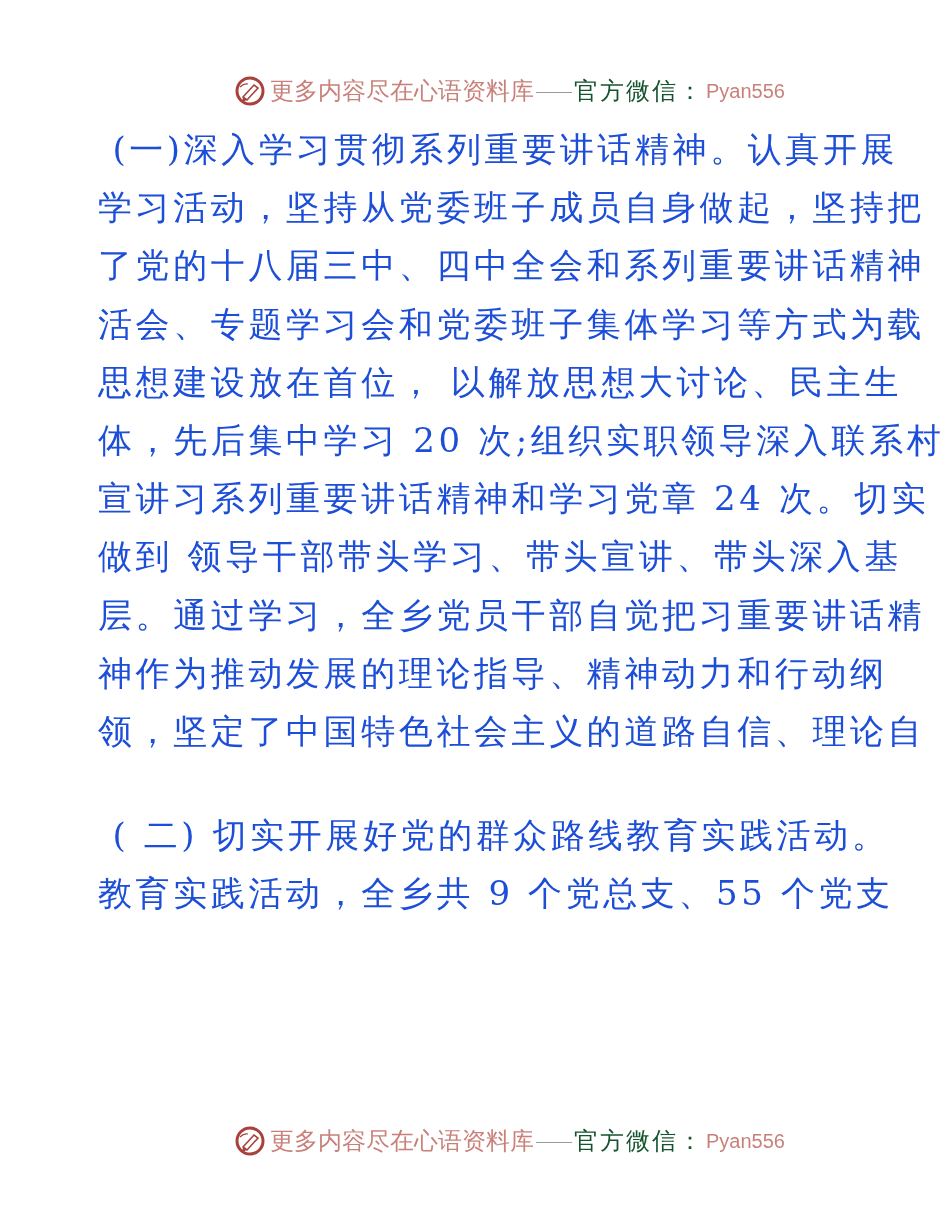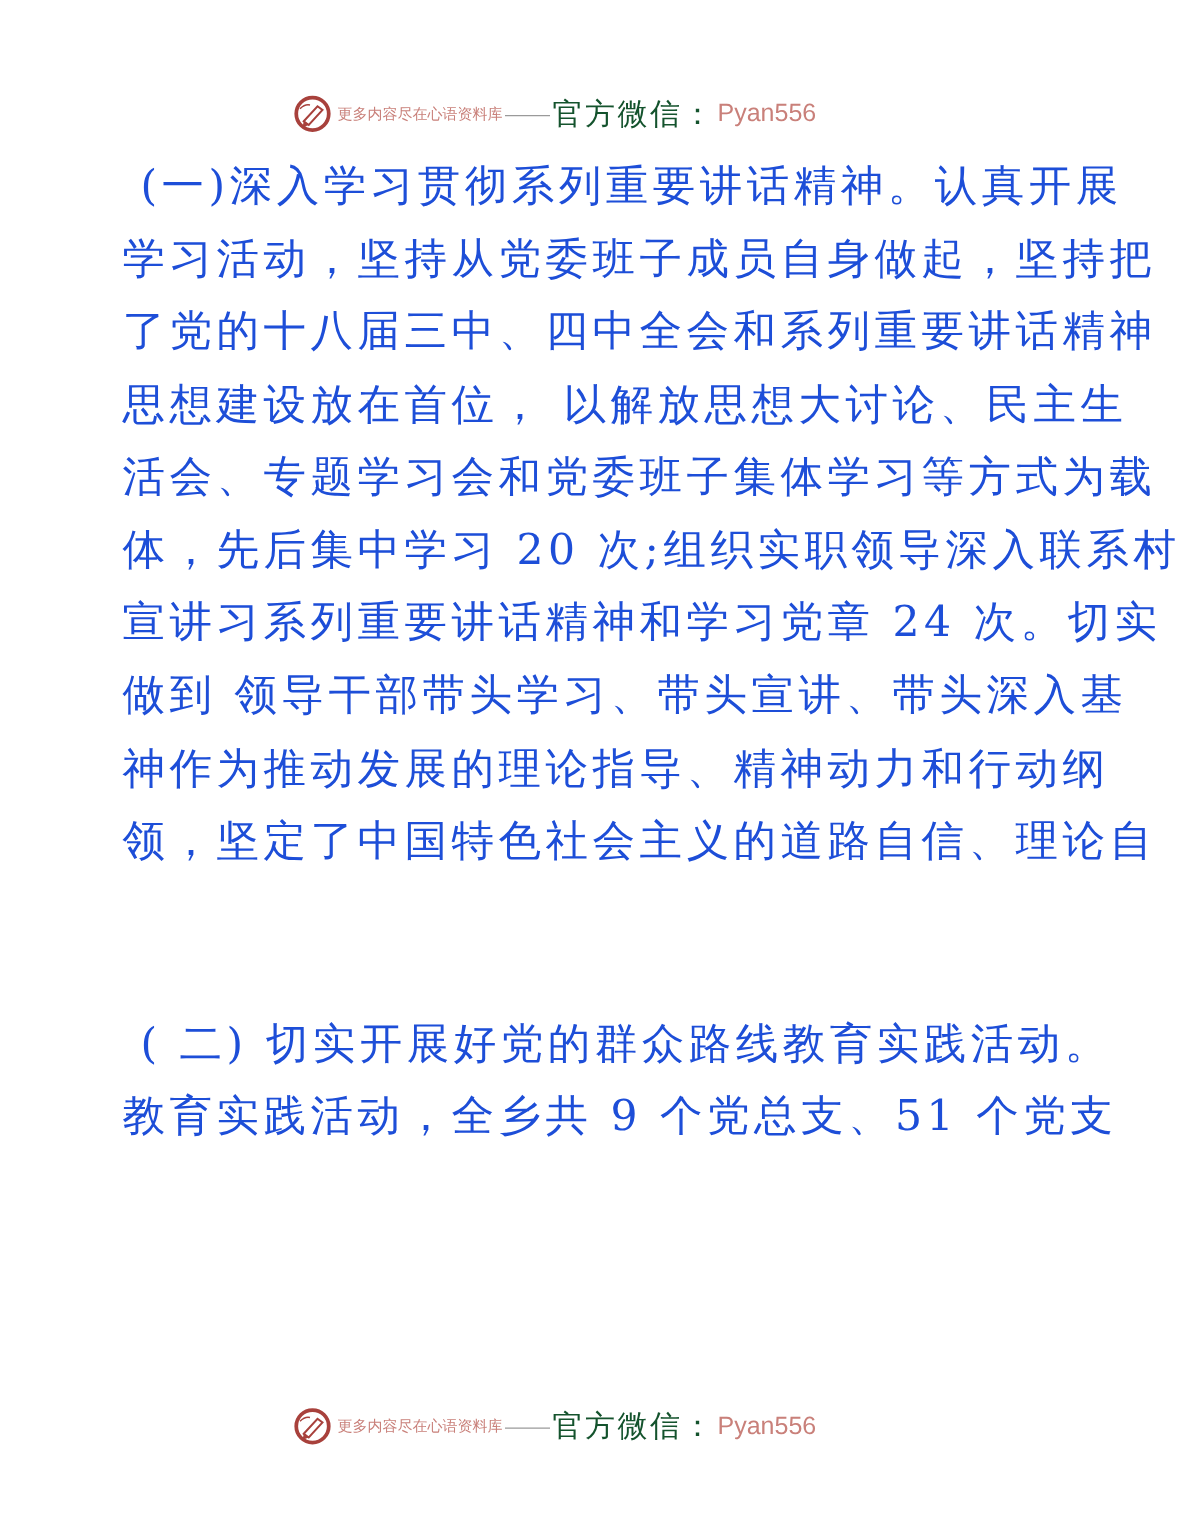--- a/index.html
+++ b/index.html
@@ -26,21 +26,21 @@
     .watermark.top { top: 74px; }
     .watermark.bottom { top: 1124px; }
     .wm-logo {
       width: 32px;
       height: 32px;
       margin-right: 4px;
       display: inline-block;
     }
     .wm-red {
       color: #c9807a;
-      font-size: 12px;
+      font-size: 24px;
       font-family: "DejaVu Serif", "Liberation Serif", serif;
       letter-spacing: 0px;
     }
     .wm-dash {
       display: inline-block;
       width: 36px;
       height: 1px;
       background: #9a9a9a;
       margin: 0 2px;
       position: relative;
@@ -93,32 +93,33 @@
   <span class="wm-red">更多内容尽在心语资料库</span>
   <span class="wm-dash"></span>
   <span class="wm-gray">官方微信：</span>
   <span class="wm-id">Pyan556</span>
 </div>
 
 <div class="content">
   <div class="line"> (一)深入学习贯彻系列重要讲话精神。认真开展</div>
   <div class="line">学习活动，坚持从党委班子成员自身做起，坚持把</div>
   <div class="line">了党的十八届三中、四中全会和系列重要讲话精神</div>
+  <div class="line">活会、专题学习会和党委班子集体学习等方式为载</div>
   <div class="line">思想建设放在首位， 以解放思想大讨论、民主生</div>
-  <div class="line">活会、专题学习会和党委班子集体学习等方式为载</div>
   <div class="line">体，先后集中学习 20 次;组织实职领导深入联系村</div>
   <div class="line">宣讲习系列重要讲话精神和学习党章 24 次。切实</div>
   <div class="line">做到 领导干部带头学习、带头宣讲、带头深入基</div>
+  <div class="line">层。通过学习，全乡党员干部自觉把习重要讲话精</div>
   <div class="line">神作为推动发展的理论指导、精神动力和行动纲</div>
   <div class="line">领，坚定了中国特色社会主义的道路自信、理论自</div>
 </div>
 
 <div class="para2">
   <div class="line"> ( 二) 切实开展好党的群众路线教育实践活动。</div>
-  <div class="line">教育实践活动，全乡共 9 个党总支、51 个党支</div>
+  <div class="line">教育实践活动，全乡共 9 个党总支、55 个党支</div>
 </div>
 
 <div class="watermark bottom">
   <svg class="wm-logo" viewBox="0 0 32 32">
     <circle cx="16" cy="16" r="13" fill="none" stroke="#a8413c" stroke-width="3"></circle>
     <path d="M9 22 L20 10 L24 13 L13 25 Z" fill="#ffffff" stroke="#a8413c" stroke-width="1.6"></path>
     <path d="M9 22 L13 25 L8 27 Z" fill="#a8413c"></path>
     <path d="M6 12 Q10 8 14 9" fill="none" stroke="#a8413c" stroke-width="1.2"></path>
   </svg>
   <span class="wm-red">更多内容尽在心语资料库</span>

